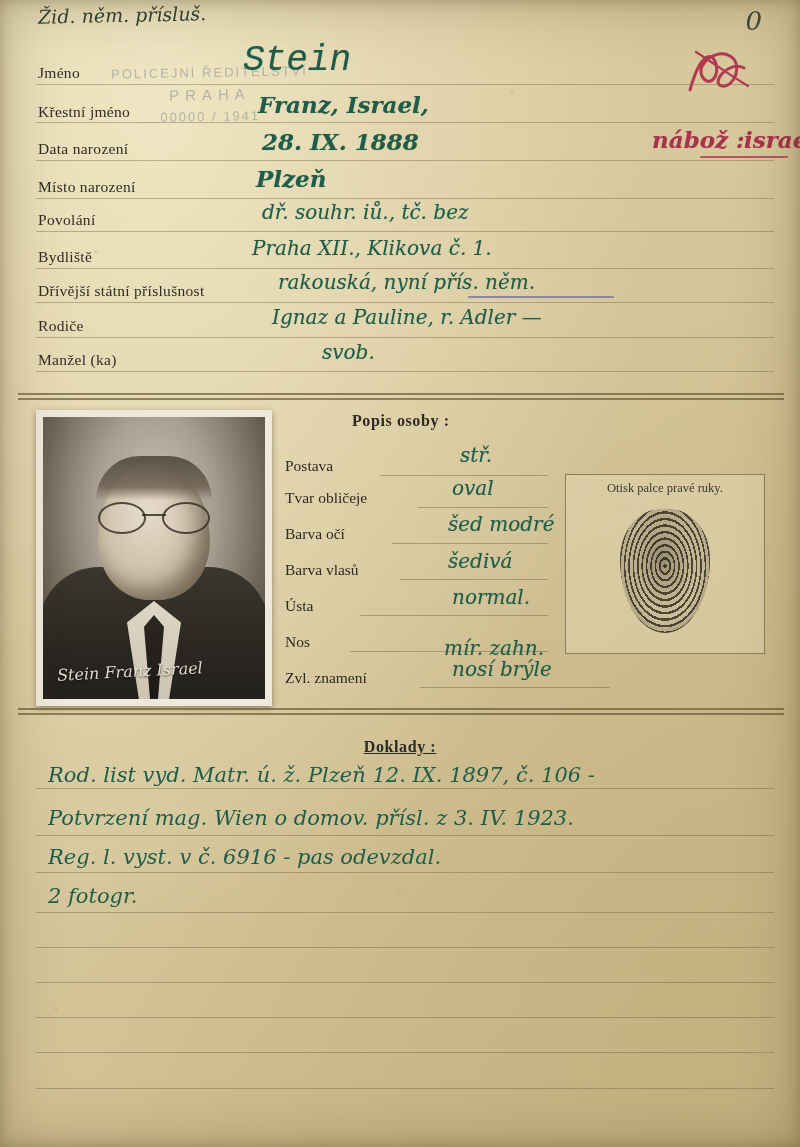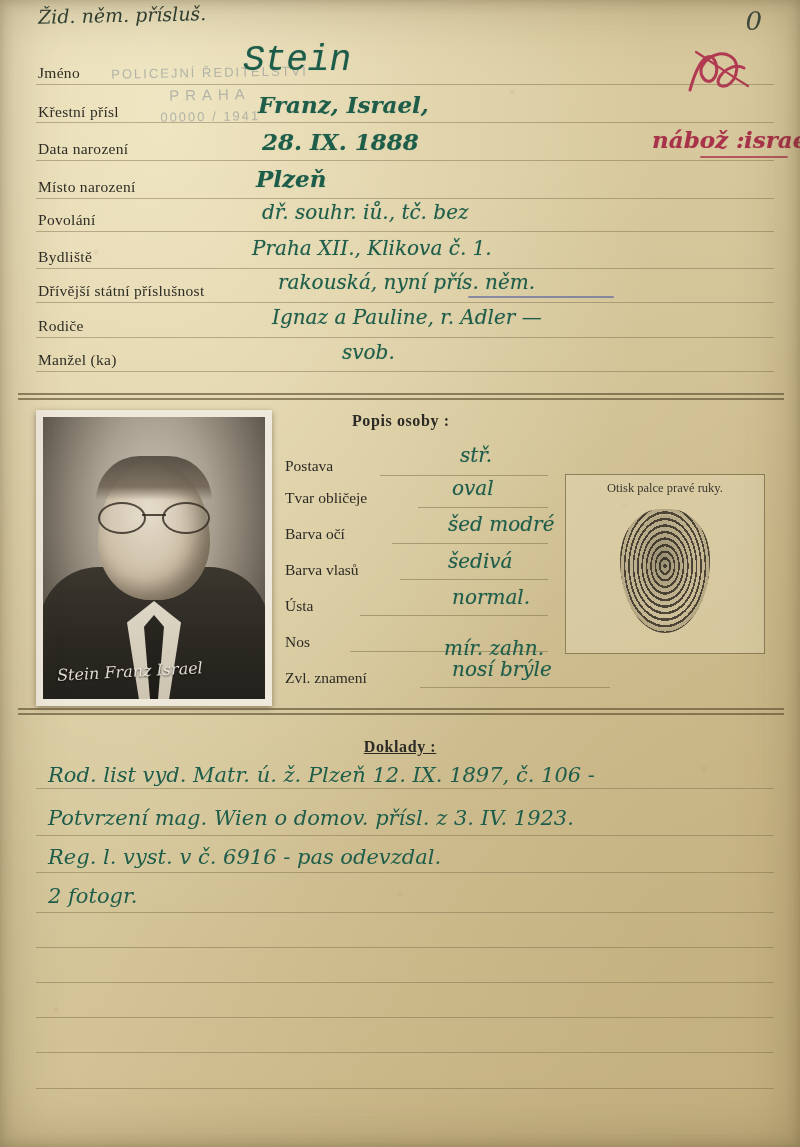--- a/index.html
+++ b/index.html
@@ -314,21 +314,21 @@
     <svg width="72" height="54" viewBox="0 0 72 54">
       <path d="M8 46 C 18 10, 30 6, 34 20 C 38 34, 26 44, 20 32 C 14 20, 34 4, 48 12 C 62 20, 52 44, 40 42 C 28 40, 46 16, 62 24" fill="none" stroke="#b23a52" stroke-width="3" stroke-linecap="round"></path>
       <path d="M14 8 C 30 18, 46 30, 66 42" fill="none" stroke="#b23a52" stroke-width="2.2" stroke-linecap="round"></path>
     </svg>
   </div>
 
   <div class="label" style="top:64px">Jméno</div>
   <div class="rule" style="top:84px"></div>
   <div class="hand big" style="left:243px; top:40px">Stein</div>
 
-  <div class="label" style="top:103px">Křestní přísl</div>
+  <div class="label" style="top:103px">Křestní jméno</div>
   <div class="rule" style="top:122px"></div>
   <div class="hand med" style="left:258px; top:91px">Franz, Israel,</div>
 
   <div class="label" style="top:140px">Data narození</div>
   <div class="rule" style="top:160px"></div>
   <div class="hand med" style="left:262px; top:128px">28. IX. 1888</div>
   <div class="hand red med" style="left:608px; top:126px">nábož :</div>
   <div class="hand red med" style="left:700px; top:126px">israelit</div>
   <div class="underline-red" style="left:700px; top:156px; width:88px"></div>
 
@@ -348,21 +348,21 @@
   <div class="rule" style="top:302px"></div>
   <div class="hand sm" style="left:278px; top:270px">rakouská, nyní přís. něm.</div>
   <div class="underline-hand" style="left:468px; top:296px; width:146px"></div>
 
   <div class="label" style="top:317px">Rodiče</div>
   <div class="rule" style="top:337px"></div>
   <div class="hand sm" style="left:272px; top:305px">Ignaz a Pauline, r. Adler —</div>
 
   <div class="label" style="top:351px">Manžel (ka)</div>
   <div class="rule" style="top:371px"></div>
-  <div class="hand sm" style="left:342px; top:340px">svob.</div>
+  <div class="hand sm" style="left:322px; top:340px">svob.</div>
 
   <div class="hrule-strong" style="top:393px"></div>
   <div class="hrule-strong" style="top:398px"></div>
 
   <div class="photo-frame">
     <div class="photo">
       <div class="ph-body"></div>
       <div class="ph-shirt"></div>
       <div class="ph-tie"></div>
       <div class="ph-head"></div>

